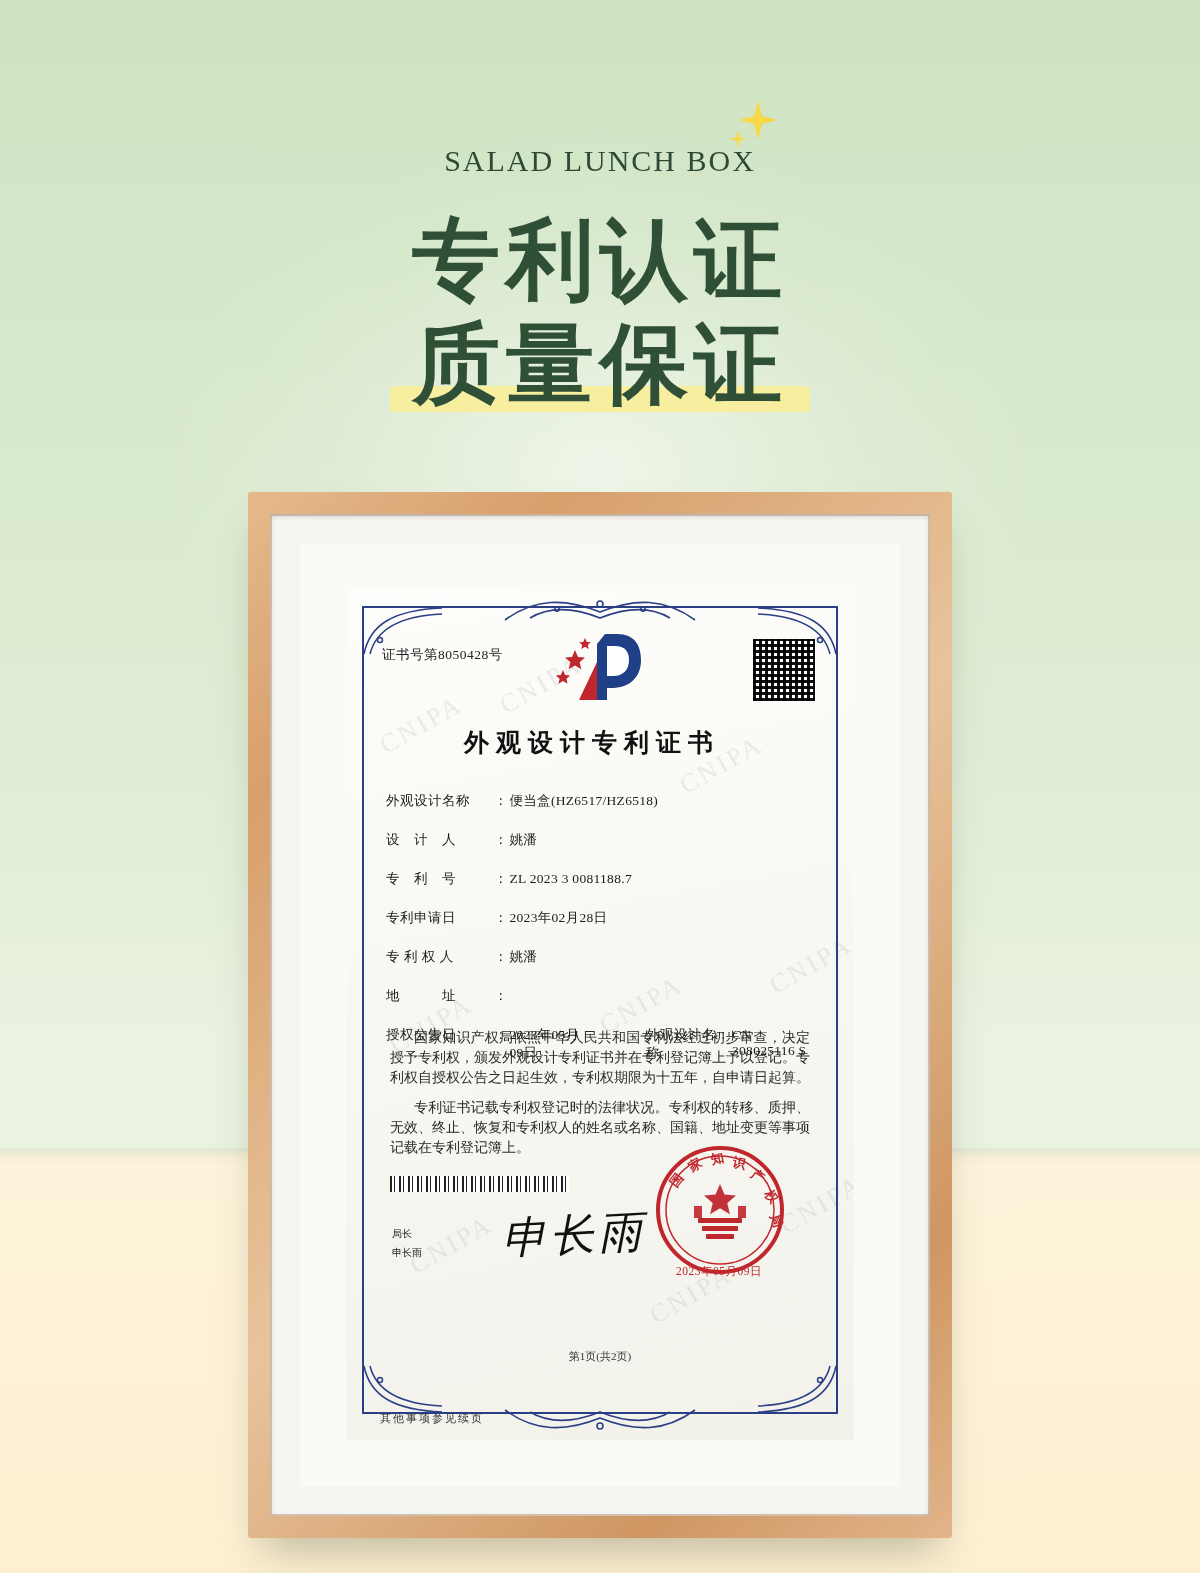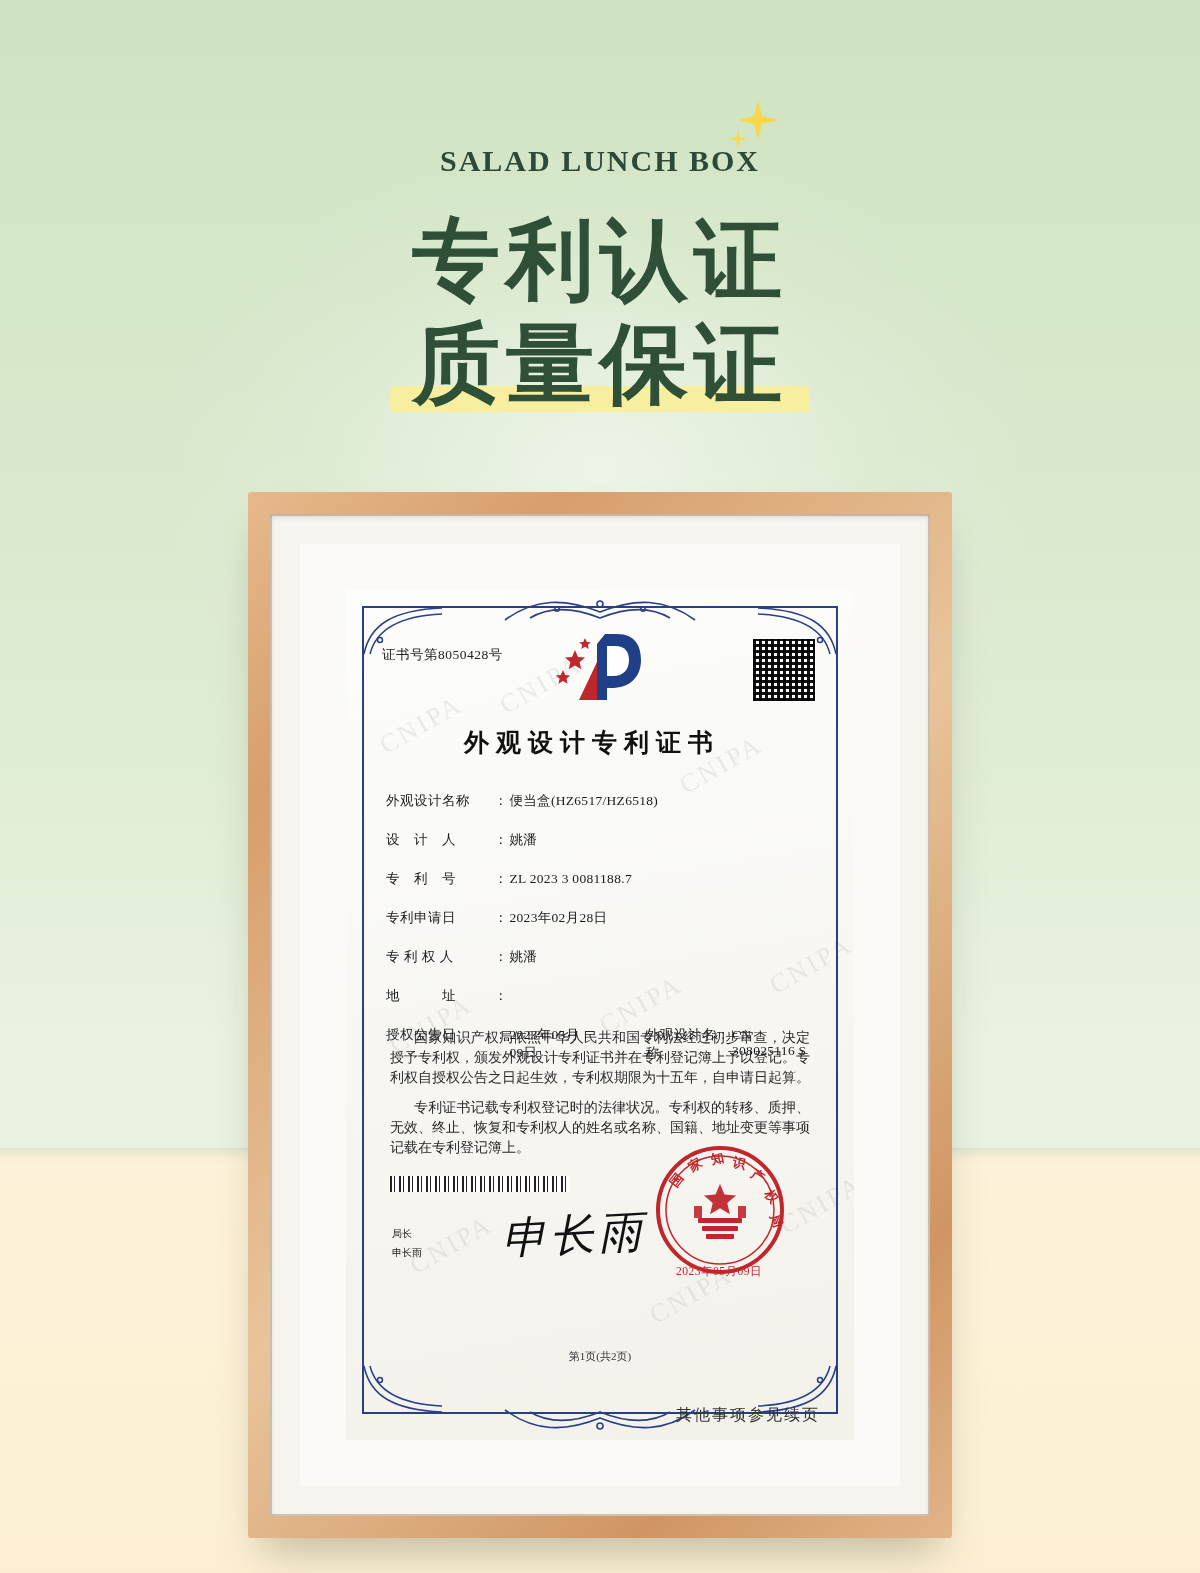--- a/index.html
+++ b/index.html
@@ -40,21 +40,21 @@
   
   .brand {
     position: absolute;
     top: 144px;
     left: 0;
     right: 0;
     text-align: center;
     font-size: 30px;
     letter-spacing: 2px;
     color: #2e4a36;
-    font-weight: 700;
+    font-weight: 400;
     font-family: "Liberation Serif", serif;
   }
   .sparkle {
     position: absolute;
     top: 96px;
     left: 724px;
     width: 60px;
     height: 60px;
     pointer-events: none;
   }
@@ -324,23 +324,23 @@
     text-align: center;
     font-family: "Liberation Serif", serif;
     font-size: 11px;
     color: #333;
   }
   .footnote {
     position: absolute;
     left: 0;
     right: 0;
     bottom: -26px;
-    text-align: right;
+    text-align: left;
     font-family: Liberation Mono, monospace;
-    font-size: 16px;
+    font-size: 11px;
     color: #333;
     letter-spacing: 2px;
   }
 </style>
 </head>
 <body>
 
 <div class="page">
 
   <div class="bg-glow"></div>

